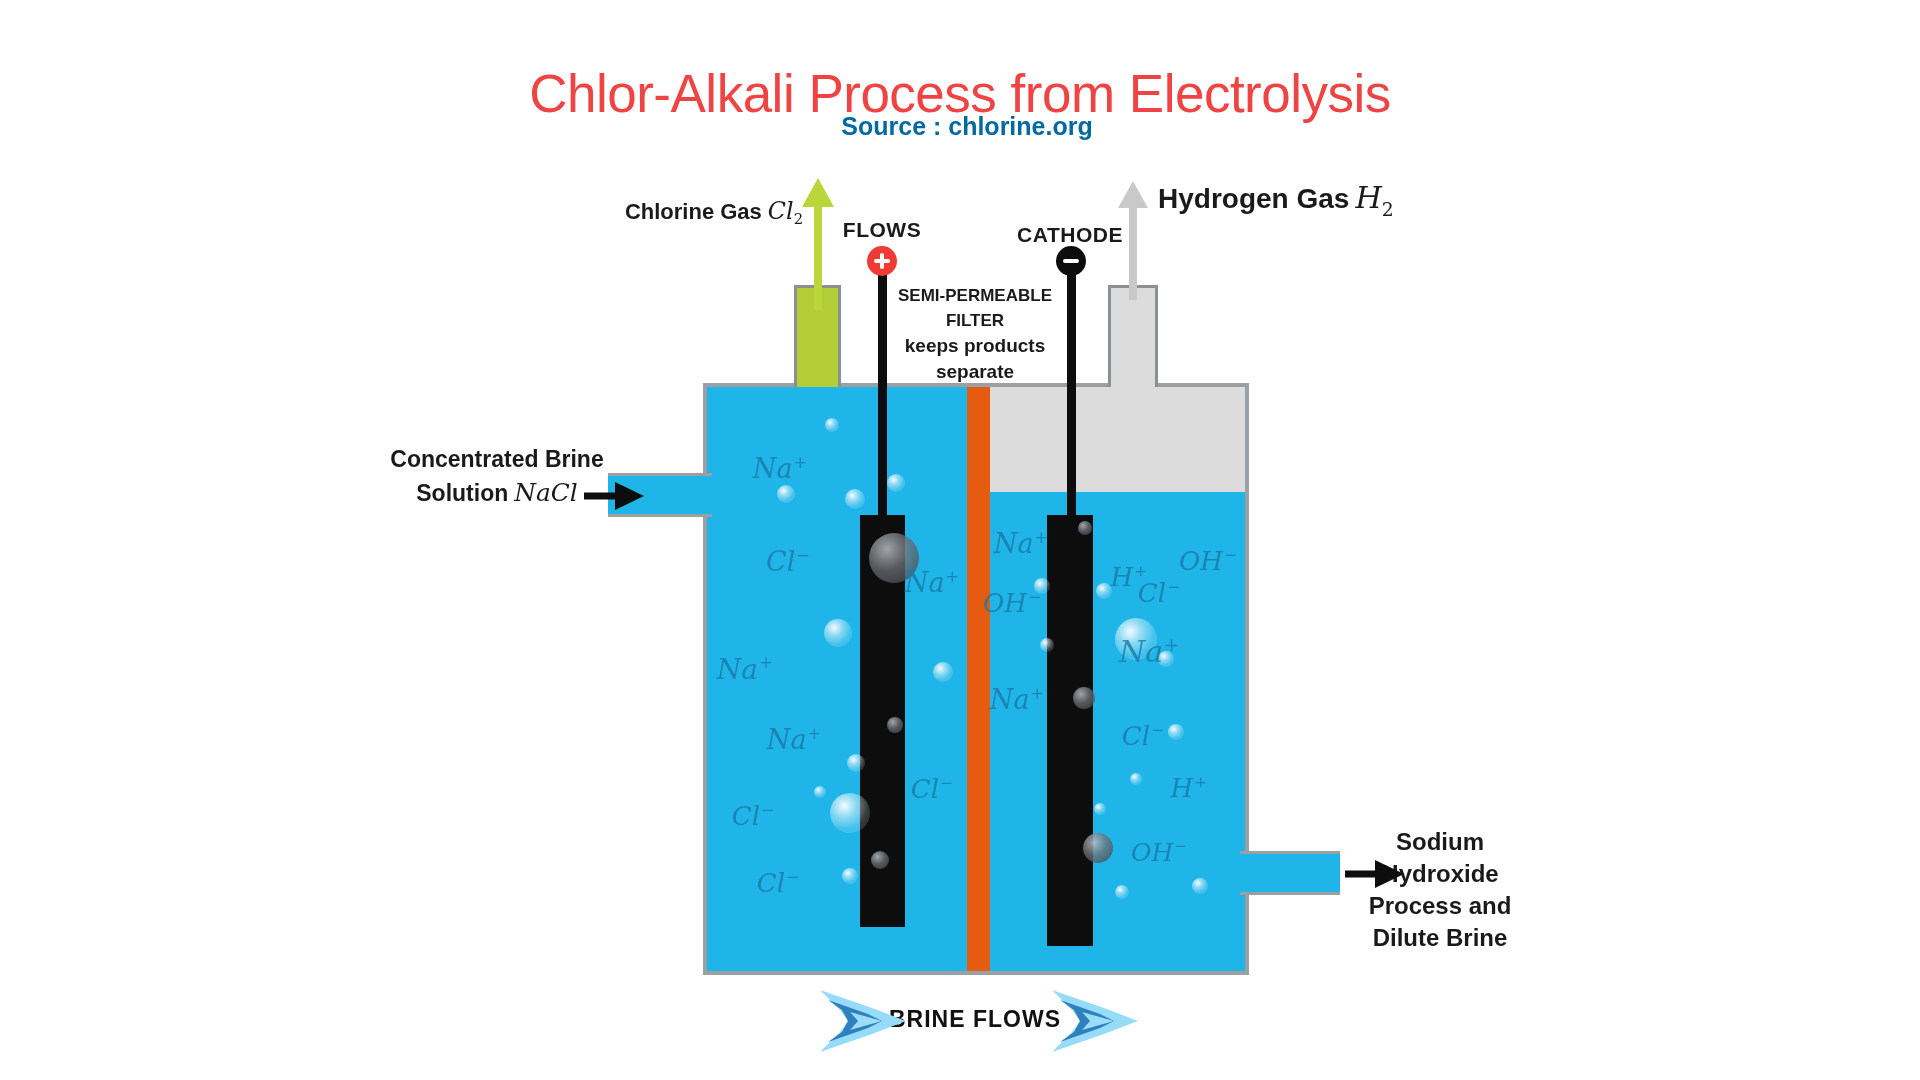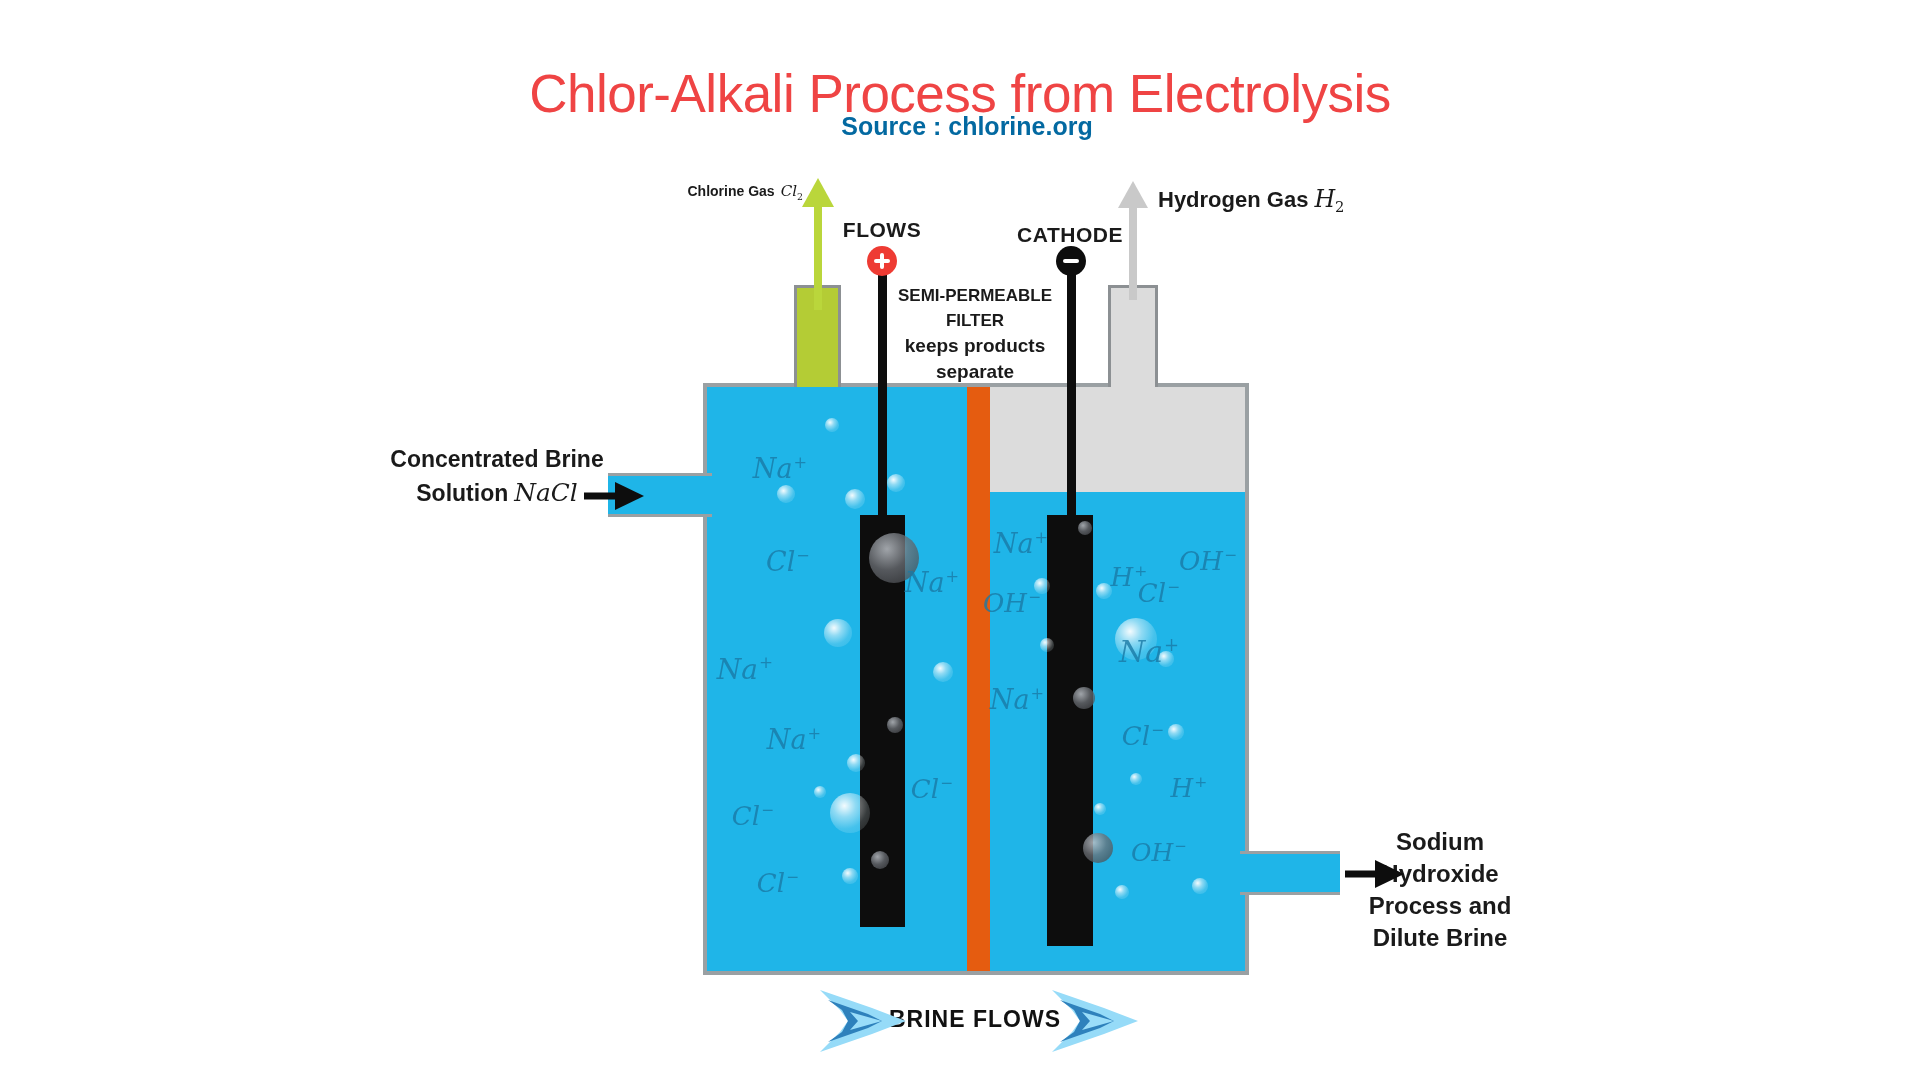--- a/index.html
+++ b/index.html
@@ -4,22 +4,22 @@
 <style>
   html,body{margin:0;padding:0;background:#fff;}
   body{width:1920px;height:1080px;overflow:hidden;font-family:"Liberation Sans",sans-serif;position:relative;}
   .abs{position:absolute;}
   .canvas{position:absolute;left:0;top:0;width:1920px;height:1080px;}
 
   
   .page-title{left:960px;top:57px;transform:translate(-50%,-50%);font-size:53px;font-weight:400;letter-spacing:-.5px;color:#ef4444;white-space:nowrap;}
   .subtitle{left:967px;top:126px;transform:translate(-50%,-50%);font-size:25px;font-weight:700;color:#0369a1;white-space:nowrap;}
   .lbl{color:#1a1a1a;font-weight:700;white-space:nowrap;}
-  .chlorine-label{left:803px;top:192px;transform:translate(-100%,-50%);font-size:14px;}
-  .hydrogen-label{left:1158px;top:200px;transform:translateY(-50%);font-size:22px;}
+  .chlorine-label{left:803px;top:212px;transform:translate(-100%,-50%);font-size:22px;}
+  .hydrogen-label{left:1158px;top:200px;transform:translateY(-50%);font-size:28px;}
   .anode-label{left:882px;top:230px;transform:translate(-50%,-50%);font-size:21px;letter-spacing:.5px;}
   .cathode-label{left:1070px;top:235px;transform:translate(-50%,-50%);font-size:21px;letter-spacing:.5px;}
   .filter-label{left:975px;top:283px;transform:translateX(-50%);text-align:center;color:#1a1a1a;}
   .filter-label .f1,.filter-label .f2{font-size:17px;font-weight:700;line-height:25px;}
   .filter-label .f3,.filter-label .f4{font-size:19px;font-weight:700;line-height:26px;}
   .inlet-label{left:497px;top:476px;transform:translate(-50%,-50%);text-align:center;font-size:23px;line-height:34px;}
   .outlet-label{left:1440px;top:890px;transform:translate(-50%,-50%);text-align:center;font-size:24px;line-height:32px;}
   .brine-flows{left:975px;top:1019px;transform:translate(-50%,-50%);font-size:23px;font-weight:700;letter-spacing:1px;color:#111;}
   .formula{font-family:"DejaVu Serif",serif;font-style:italic;font-weight:normal;font-size:1.08em;margin-left:6px;}
   .formula sub{font-size:.62em;font-style:normal;}

